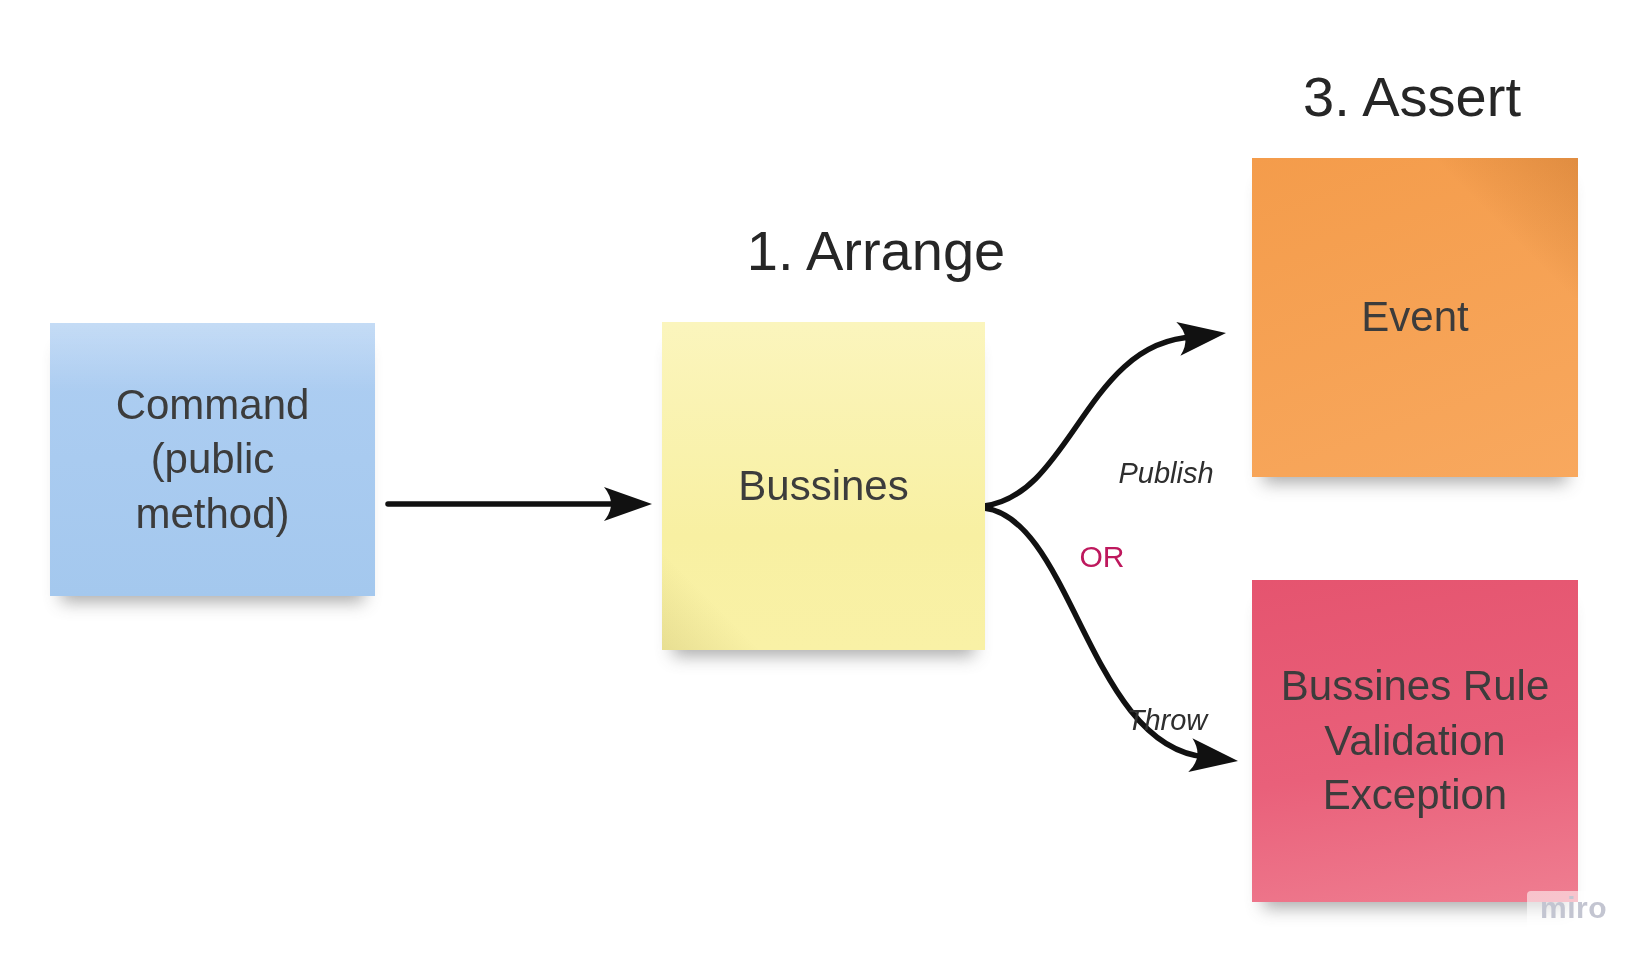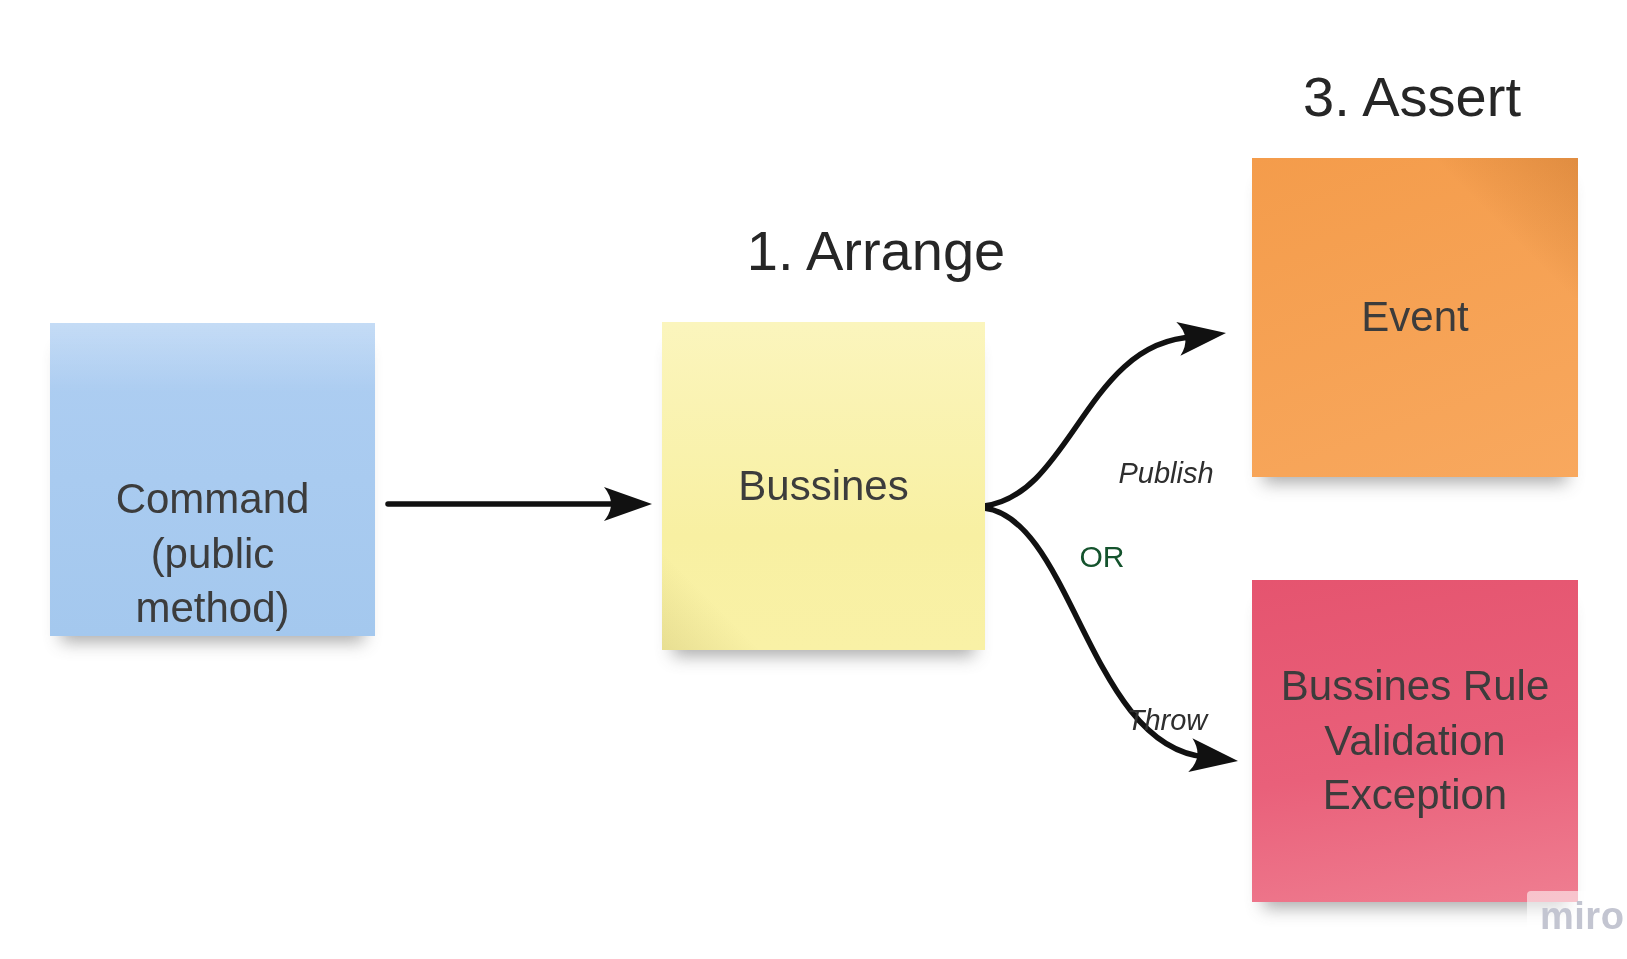--- a/index.html
+++ b/index.html
@@ -19,22 +19,22 @@
   #heading-act     { left:196px;  top:222px; }
   #heading-arrange { left:832px;  top:218px;margin-left:44px; }
   #heading-assert  { left:1412px; top:64px;text-align:center;  }
 
   .note {
     position:absolute; display:flex; align-items:center; justify-content:center;
     text-align:center; font-size:42px; line-height:1.3; color:#3c3c3c;
     box-shadow:0 17px 16px -11px rgba(70,70,70,0.45);
   }
   .note .note-text { position:relative; z-index:2; }
-  #note-command   { left:50px;   top:323px; width:325px; height:313px;
-                    background:linear-gradient(180deg,#aecef2 0%,#a4c8ee 100%);align-items:flex-end; }
+  #note-command   { left:50px;   top:323px; width:325px; height:273px;
+                    background:linear-gradient(180deg,#aecef2 0%,#a4c8ee 100%); }
   #note-aggregate { left:662px;  top:322px; width:323px; height:328px;
                     background:linear-gradient(180deg,#fbf5bd 0%,#f8f0a2 65%,#f9f1a6 100%); }
   #note-event     { left:1252px; top:158px; width:326px; height:319px;
                     background:linear-gradient(160deg,#f49c4b 0%,#f8a85e 100%); }
   #note-exception { left:1252px; top:580px; width:326px; height:322px;
                     background:linear-gradient(170deg,#e5546f 0%,#e9607a 55%,#ef7e91 100%); }
   #note-command .note-text   { max-width:250px; }
   #note-exception .note-text { max-width:292px; }
 
   
@@ -50,28 +50,28 @@
     content:""; position:absolute; top:0; left:0; width:100%; height:70px; z-index:1;
     background:linear-gradient(180deg, rgba(255,255,255,0.28) 0%, rgba(255,255,255,0) 100%);
   }
 
   .clabel {
     position:absolute; transform:translate(-50%,-50%);
     font-size:29px; font-style:italic; color:#2e2e2e; white-space:nowrap;margin-top:40px;
   }
   #label-publish { left:1166px; top:433px; }
   #label-throw   { left:1167px; top:680px; }
-  #label-or      { left:1102px; top:517px; font-style:normal; font-size:30px; color:#14532d; }
+  #label-or      { left:1102px; top:517px; font-style:normal; font-size:30px; color:#be185d; }
 
   .watermark {
     position:absolute; left:1527px; top:891px; width:100px; height:51px;
     background:rgba(255,255,255,0.55); border-radius:4px;
-    display:flex; align-items:center; justify-content:flex-start;
+    display:flex; justify-content:flex-start;
     padding-left:13px; box-sizing:border-box;
-    font-weight:bold; font-size:38px; letter-spacing:0.5px; color:#c3c5d1;
+    font-weight:bold; font-size:30px; letter-spacing:0.5px; color:#c3c5d1;
     z-index:5;
   }
 </style>
 </head>
 <body>
 
 <div class="board">
 
   <svg class="connectors" width="1627" height="959" viewBox="0 0 1627 959">
     <g>

